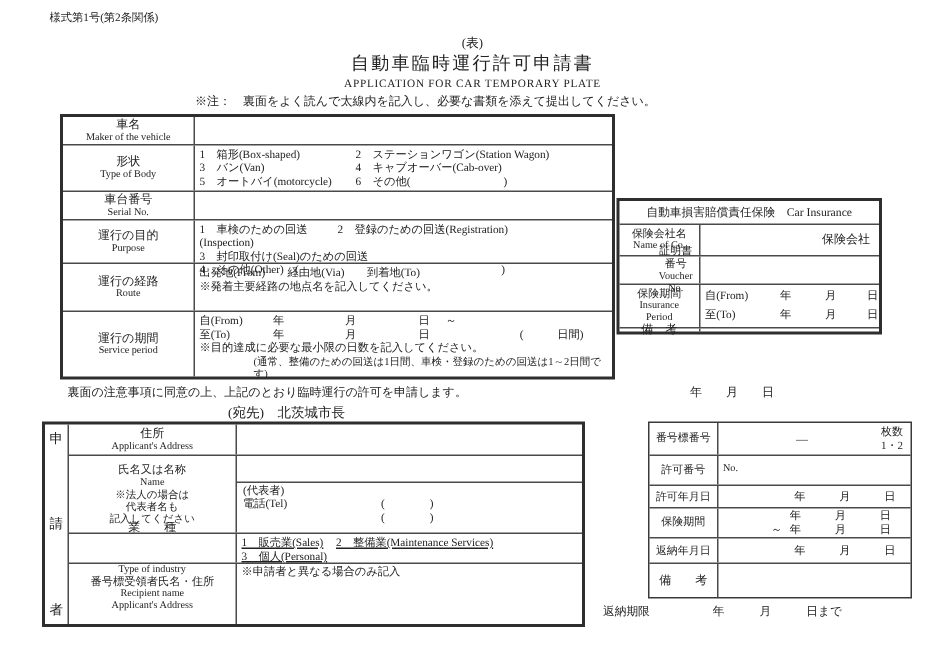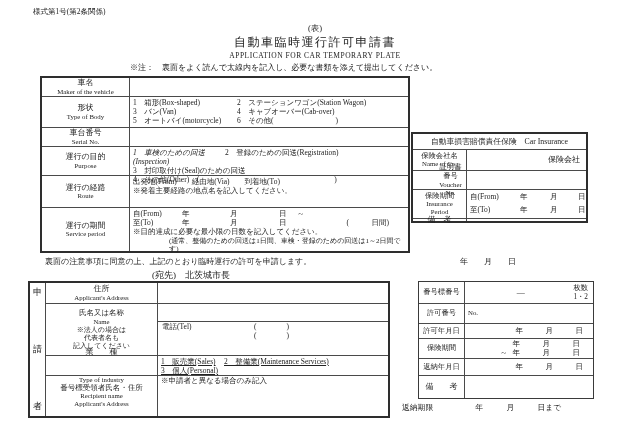--- a/index.html
+++ b/index.html
@@ -84,21 +84,21 @@
     <div class="val"></div>
   </div>
 
   <div class="trow" style="height:29px;">
     <div class="lbl" style="width:88px;">
       <div>運行の目的</div>
       <div class="en">Purpose</div>
     </div>
     <div class="val" style="font-size:7.5px;padding-top:2px;">
       <div class="optline">
-        <span class="c1" style="width:92px;font-style:italic;">1　車検のための回送(Inspection)</span>
+        <span class="c1" style="width:92px;">1　車検のための回送(Inspection)</span>
         <span>2　登録のための回送(Registration)</span>
       </div>
       <div class="optline">
         <span>3　封印取付け(Seal)のための回送</span>
       </div>
       <div class="optline">
         <span>4　その他(Other)　(</span>
         <span class="sp" style="width:135px;"></span>
         <span>)</span>
       </div>
@@ -216,20 +216,21 @@
         <div class="lbl" style="width:112px;font-size:7.5px;">
           <div>氏名又は名称</div>
           <div class="en">Name</div>
           <div style="font-size:7px;">※法人の場合は</div>
           <div style="font-size:7px;">代表者名も</div>
           <div style="font-size:7px;">記入してください</div>
         </div>
         <div class="val" style="padding:0;display:flex;flex-direction:column;">
           <div style="height:17px;border-bottom:1px solid #4a4a4a;"></div>
           <div style="flex:1;padding:1px 4px;font-size:7.5px;">
+            <div>(代表者)</div>
             <div class="optline">
               <span class="c1" style="width:92px;">電話(Tel)</span>
               <span>(　　　　)</span>
             </div>
             <div class="optline">
               <span class="sp" style="width:92px;"></span>
               <span>(　　　　)</span>
             </div>
           </div>
         </div>
@@ -258,21 +259,21 @@
           <div class="en">Applicant's Address</div>
         </div>
         <div class="val" style="font-size:7.5px;padding-top:1px;">
           <div>※申請者と異なる場合のみ記入</div>
         </div>
       </div>
     </div>
   </div>
 </div>
 
-<div class="tbl tbl--thin" style="left:418px;top:281px;width:176px;height:118px;justify-content:flex-end;">
+<div class="tbl tbl--thin" style="left:432px;top:281px;width:176px;height:118px;justify-content:flex-end;">
   <div class="trow" style="height:22px;">
     <div class="lbl" style="width:46px;font-size:7.3px;">
       <div>番号標番号</div>
     </div>
     <div class="val" style="display:flex;align-items:center;padding-right:5px;">
       <span style="flex:1;text-align:center;">—</span>
       <span style="text-align:center;font-size:7.3px;line-height:1.2;">
         <span style="display:block;">枚数</span>
         <span style="display:block;">1・2</span>
       </span>

